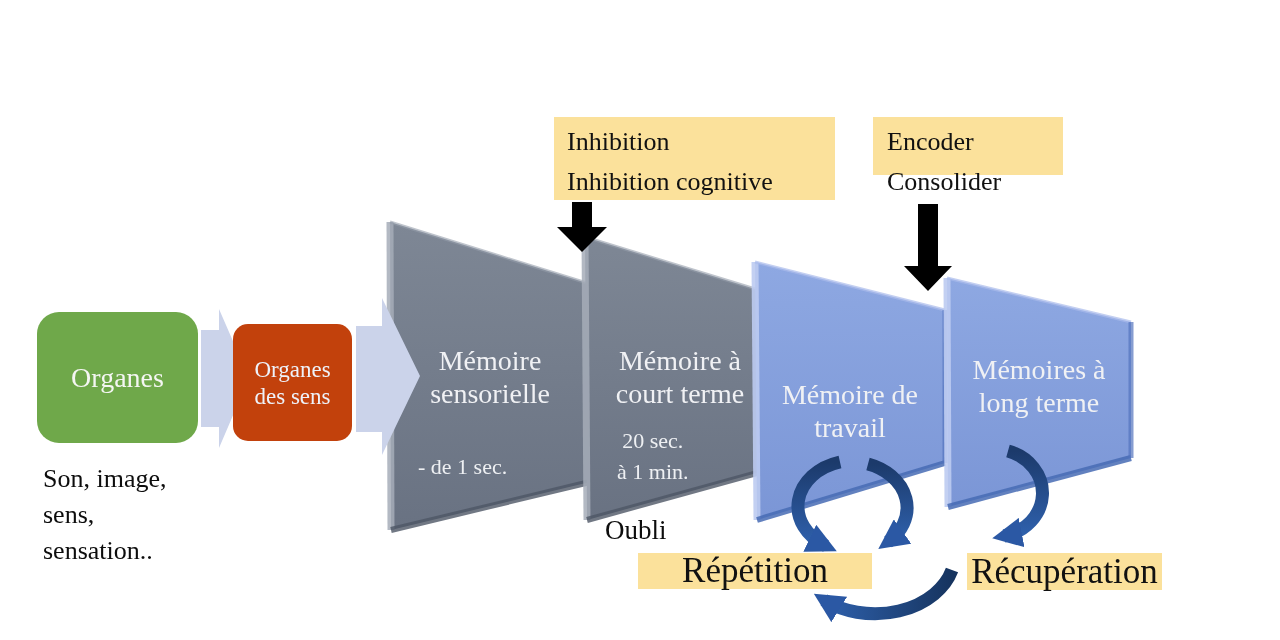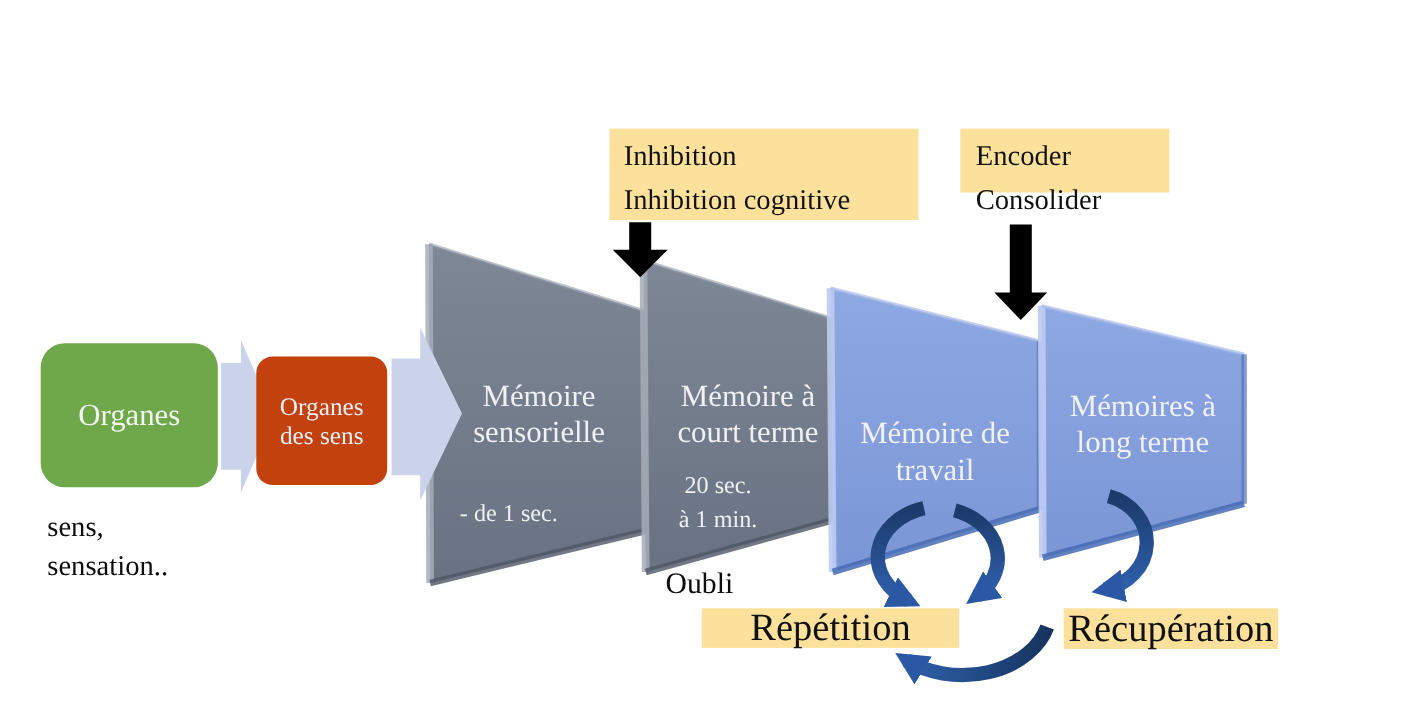--- a/index.html
+++ b/index.html
@@ -96,20 +96,21 @@
     <polygon points="356,326 382,326 382,298 420,376 382,455 382,432 356,432" fill="#CBD3EA"></polygon>
 
     <polygon points="572,202 592,202 592,227 607,227 582,252 557,227 572,227" fill="#000000"></polygon>
     <polygon points="918,204 938,204 938,266 952,266 928,291 904,266 918,266" fill="#000000"></polygon>
   </svg>
 
   <div class="box" id="stimulus-box">
     <span>Organes</span>
   </div>
   <div id="stimulus-note">
+    <span>Son, image,</span>
     <span>sens,</span>
     <span>sensation..</span>
   </div>
   <div class="box" id="organs-box">
     <span>Organes</span>
     <span>des sens</span>
   </div>
 
   <div class="callout" id="attention-callout">
     <span>Inhibition</span>

